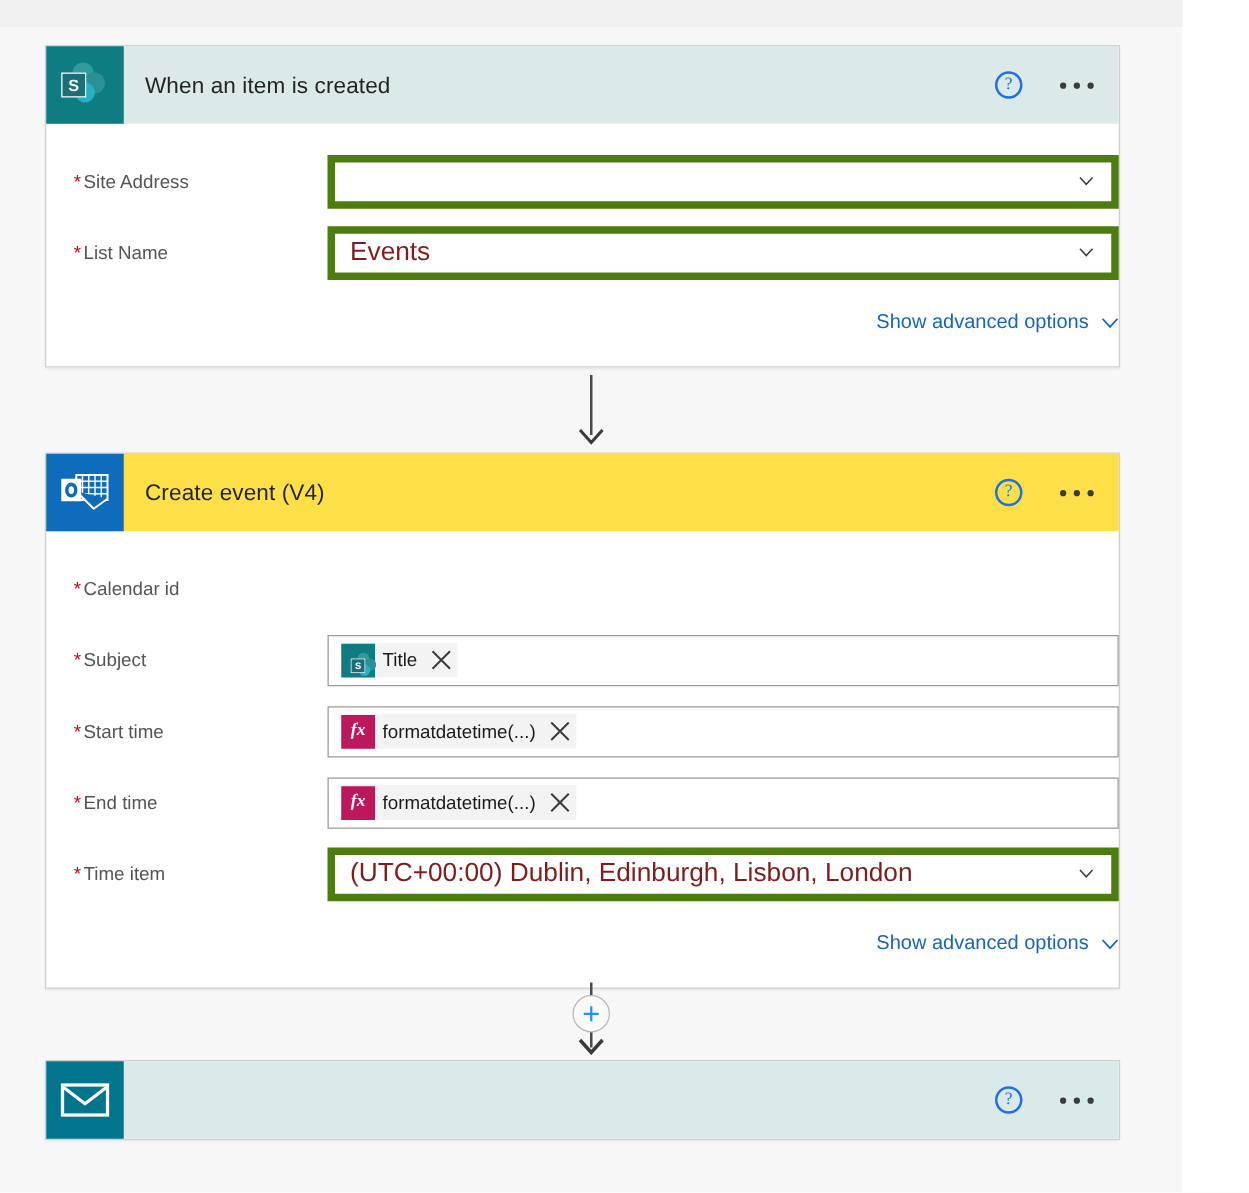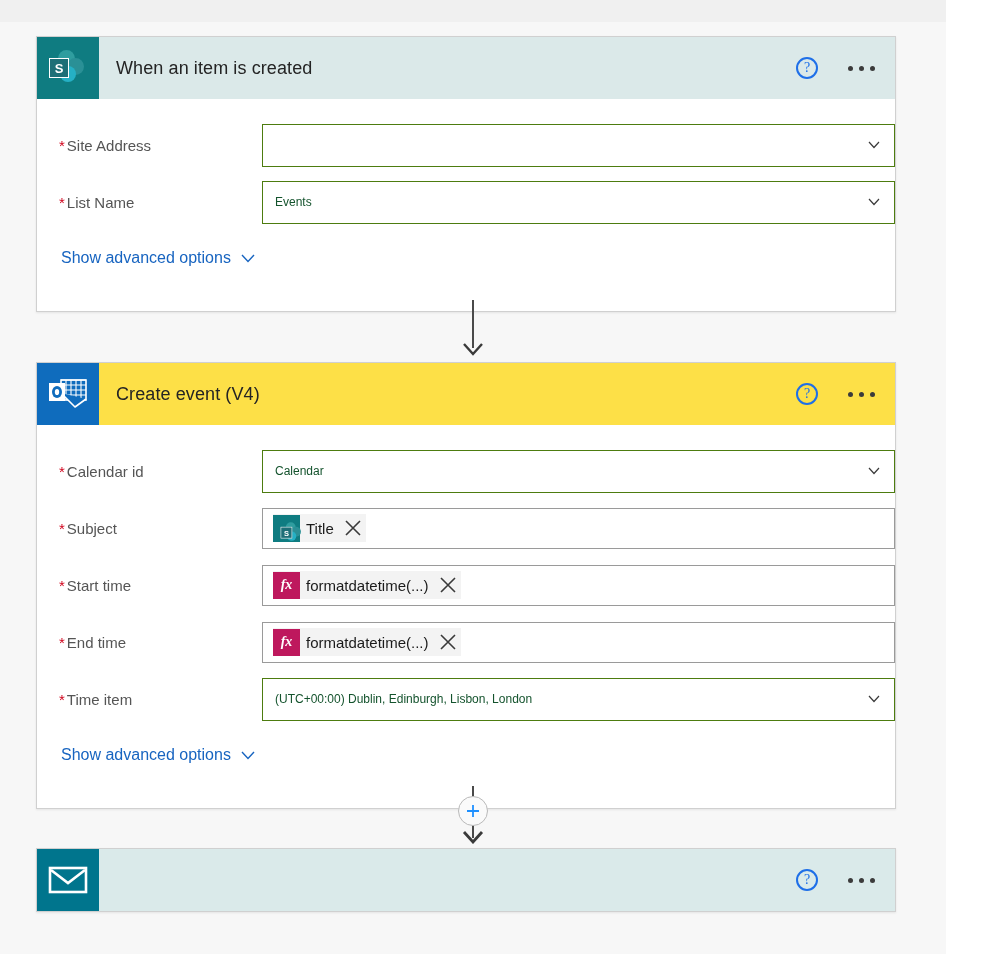--- a/index.html
+++ b/index.html
@@ -94,21 +94,21 @@
     display: flex; gap: 6px; align-items: center;
     cursor: pointer;
     padding: 6px 2px;
   }
   .dots-icon i {
     width: 5px; height: 5px; border-radius: 50%;
     background: #3b3b3b; display: block;
   }
 
   
-  .card-body { padding: 22px 0 44px 0; }
+  .card-body { padding: 22px 0 26px 0; text-align: right; }
 
   .field-row {
     display: flex;
     align-items: center;
     min-height: 48px;
     padding: 0 0 0 22px;
     margin-bottom: 9px;
   }
   .field-label {
     font-size: 15px;
@@ -117,26 +117,26 @@
     flex: 0 0 auto;
   }
   .field-label .req { color: #d0021b; margin-right: 2px; }
 
   .field-control { flex: 1 1 auto; display: flex; justify-content: flex-end; }
 
   .combo {
     position: relative;
     height: 43px;
     background: #ffffff;
-    border: 1px solid #4d7c0f;
+    border: 6px solid #4d7c0f;
     display: flex;
     align-items: center;
     padding: 0 40px 0 12px;
-    font-size: 12px;
-    color: #14532d;
+    font-size: 21px;
+    color: #7f1d1d;
     cursor: pointer;
   }
   .combo .chev {
     position: absolute;
     right: 14px; top: 50%;
     margin-top: -4px;
     width: 12px; height: 8px;
     color: #3a3a3a;
   }
   .combo .chev svg { display:block; }
@@ -380,30 +380,20 @@
               <i></i>
             </div>
         </div>
       </div>
 
       <div class="card-body">
 
         <div class="field-row">
           <div class="field-label">
             <span class="req">*</span><span>Calendar id</span>
-          </div>
-          <div class="field-control">
-            <div class="combo" style="width:633px;">
-              <span>Calendar</span>
-              <span class="chev">
-                <svg viewBox="0 0 12 8" width="12" height="8">
-                    <path d="M1 1 L6 6.5 L11 1" fill="none" stroke="currentColor" stroke-width="1.2"></path>
-                  </svg>
-              </span>
-            </div>
           </div>
         </div>
 
         <div class="field-row">
           <div class="field-label">
             <span class="req">*</span><span>Subject</span>
           </div>
           <div class="field-control">
             <div class="tokenbox" style="width:633px;">
               <span class="token">

